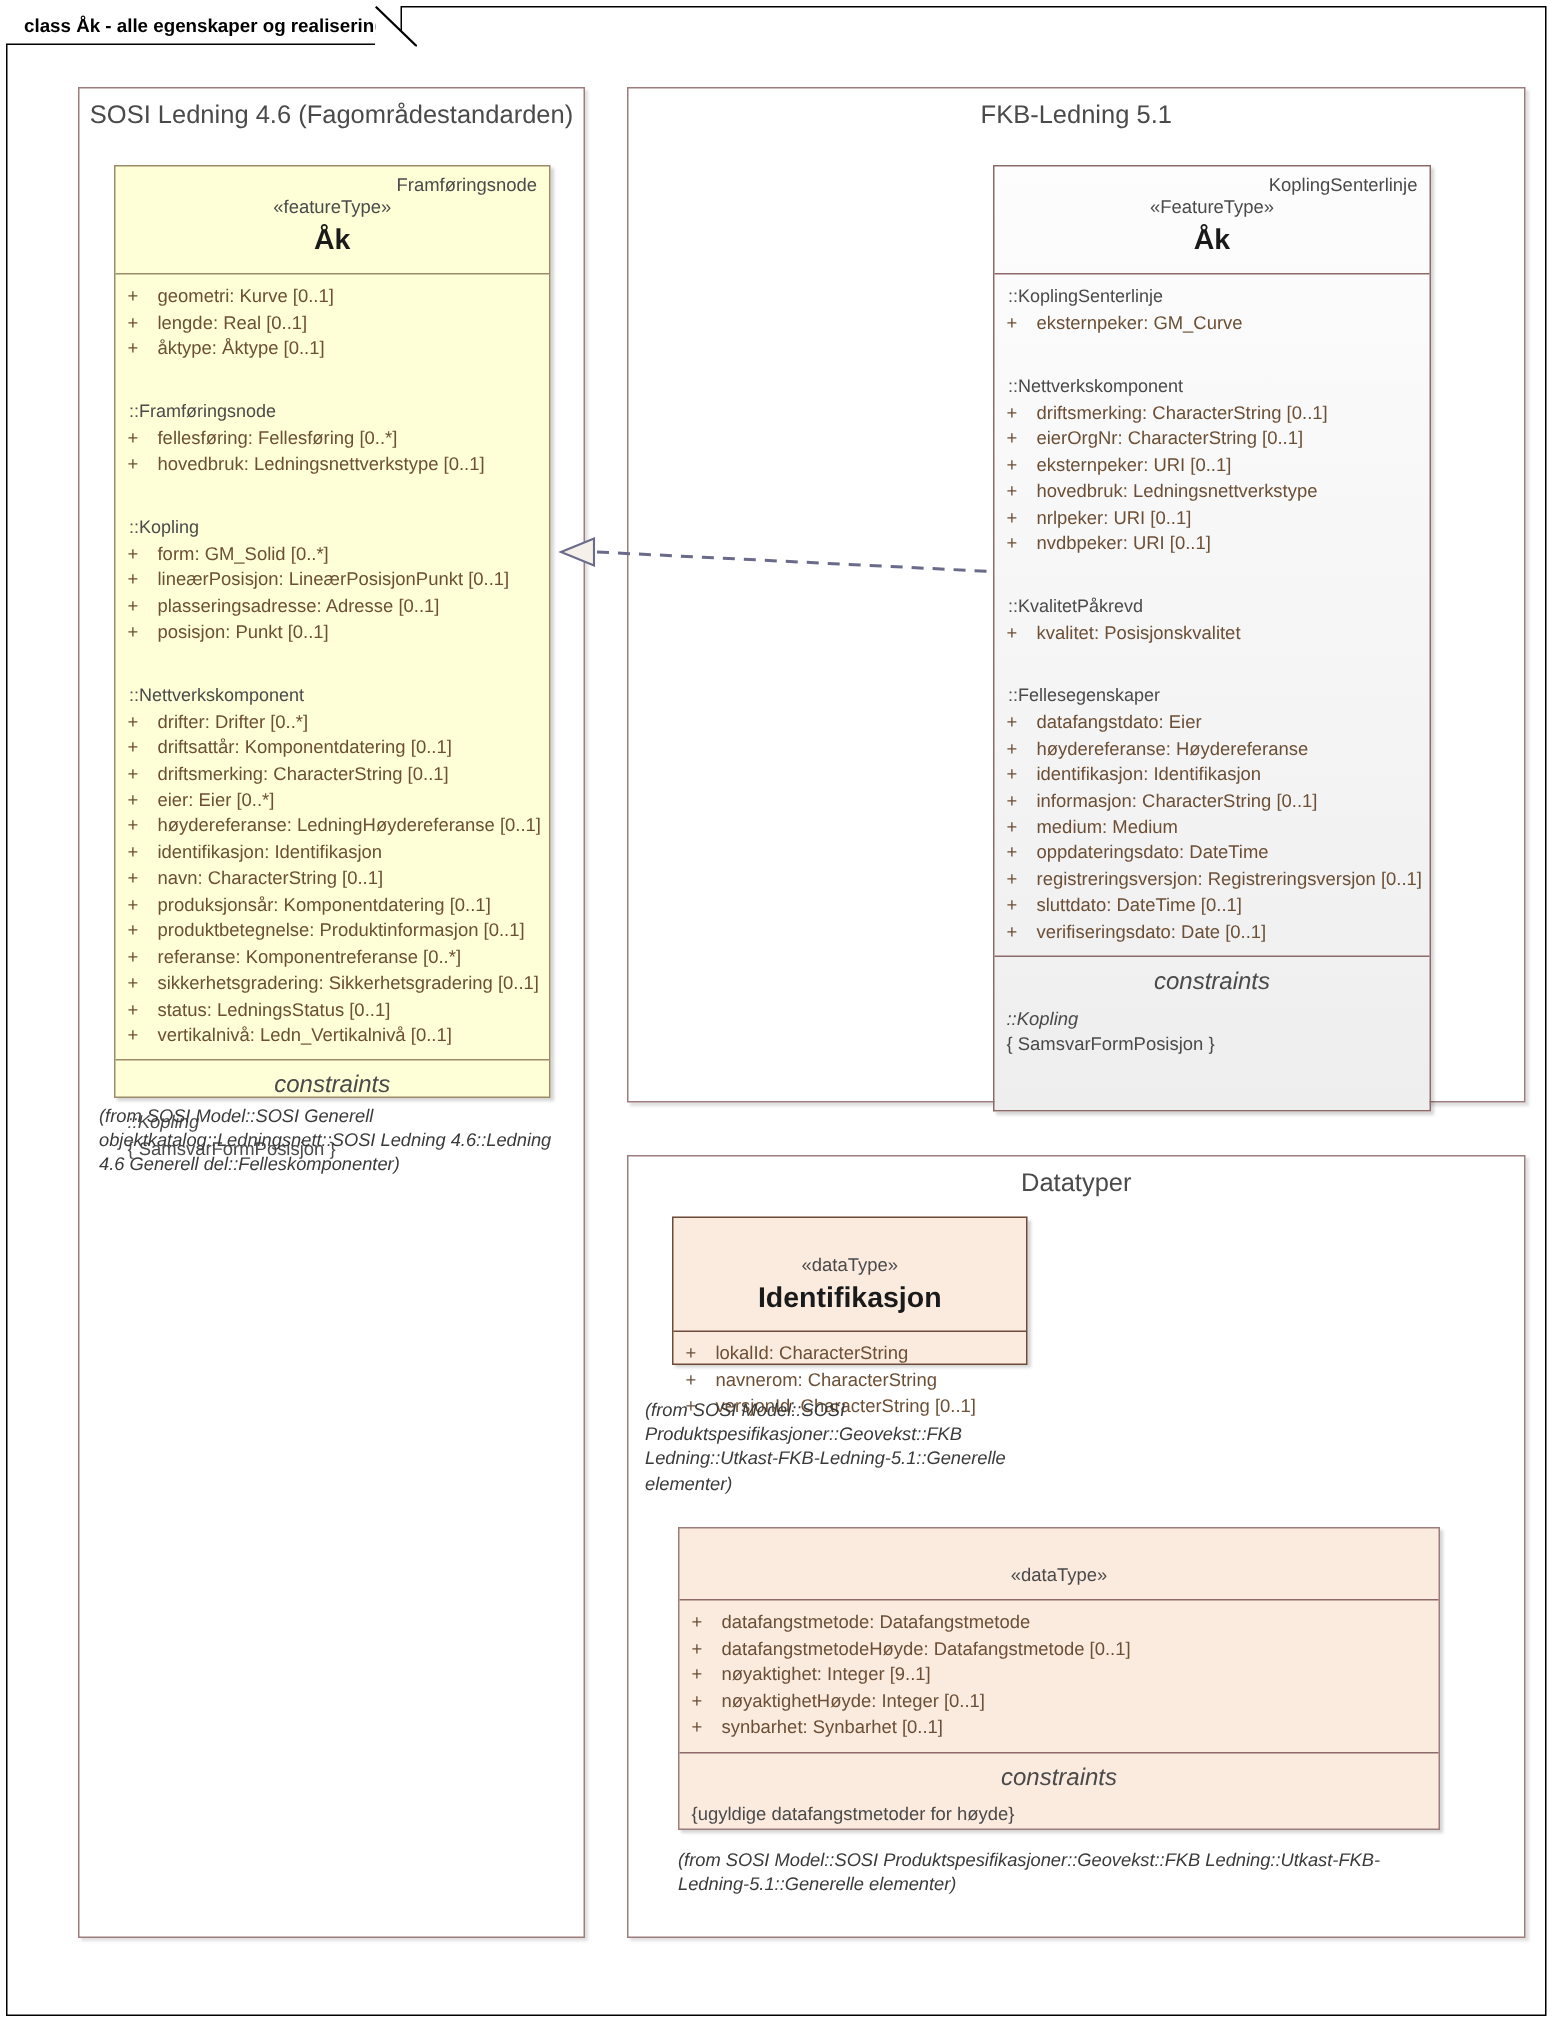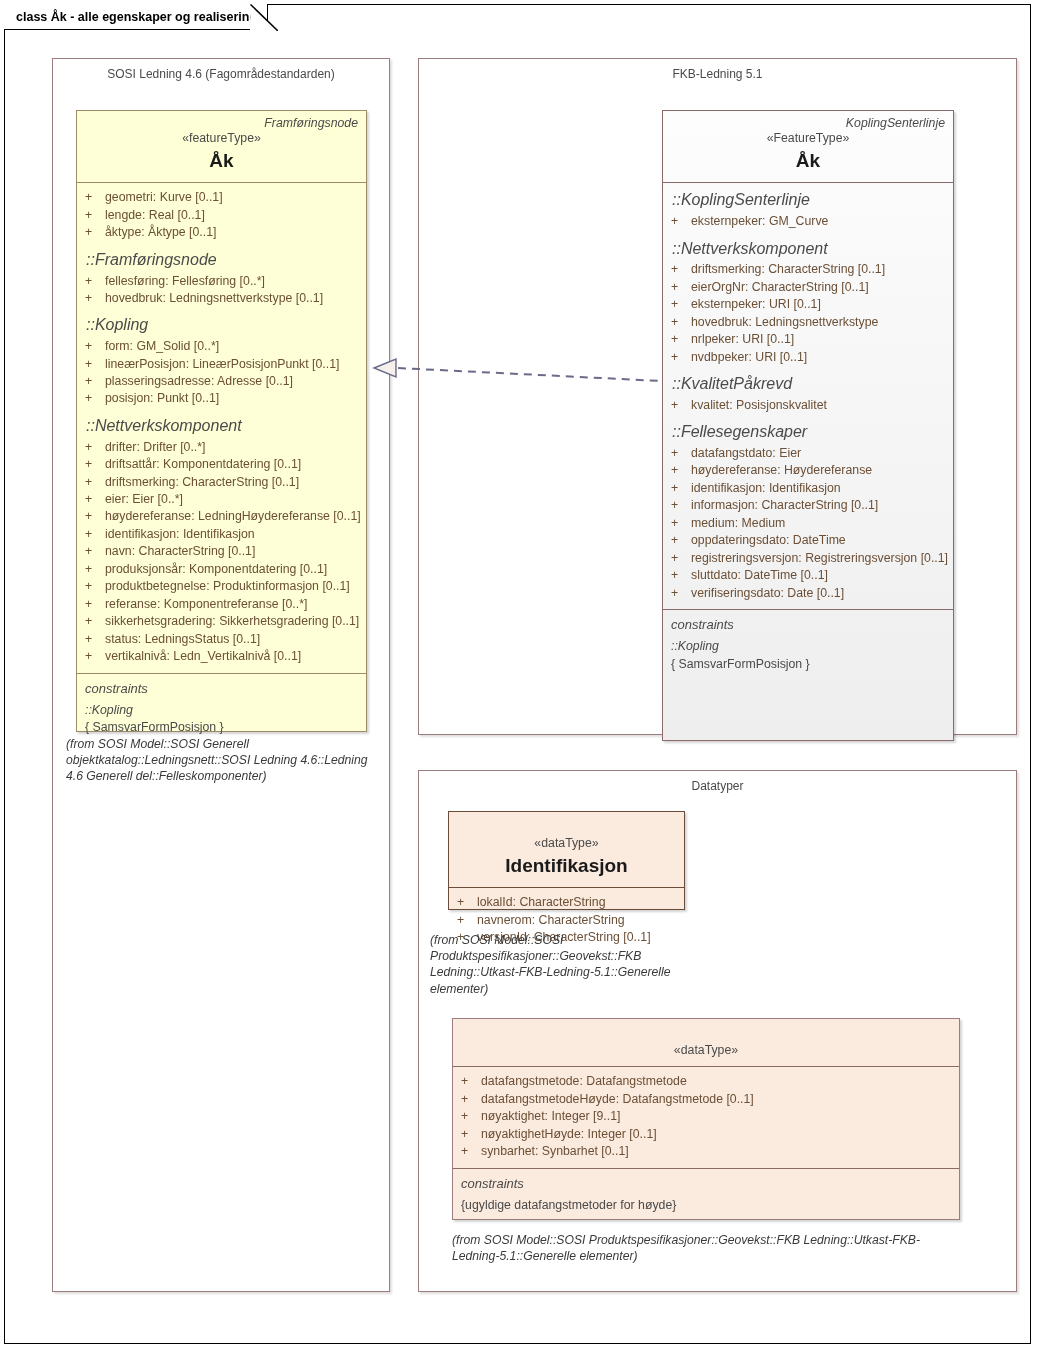--- a/index.html
+++ b/index.html
@@ -64,21 +64,21 @@
     border: 1px solid #9c7c7c;
     background: #ffffff;
     box-shadow: 2px 2px 2px rgba(0,0,0,0.13);
   }
   .panel-title {
     position: absolute;
     top: 8px;
     left: 0;
     width: 100%;
     text-align: center;
-    font-size: 12px;
+    font-size: 17px;
     color: #4a4a4a;
   }
 
   
   .uml {
     position: absolute;
     box-sizing: border-box;
     border: 1px solid #8d6a6a;
     box-shadow: 2px 2px 2px rgba(0,0,0,0.17);
     font-size: 12.3px;
@@ -92,50 +92,48 @@
   .uml-compartment { padding: 6px 8px 7px 8px; }
   .uml-compartment + .uml-compartment { border-top: 1px solid #8d6a6a; }
   .uml.yellow .uml-compartment + .uml-compartment { border-top-color: #9b8b6a; }
   .uml.peach .uml-compartment + .uml-compartment { border-top-color: #6b4b3a; }
 
   .uml-header { text-align: center; position: relative; padding-top: 5px; padding-bottom: 7px;}
   .uml-qualifier {
     position: absolute;
     right: 8px;
     top: 4px;
-    font-style: italic;
     font-size: 12.3px;
     color: #4a4a4a;
   }
   .uml-stereo { font-size: 12.3px; color: #4a4a4a; margin-top: 14px; }
   .uml-stereo.nostack { margin-top: 18px; }
   .uml-name   { font-size: 19px; font-weight: bold; color: #1a1a1a; margin-top: 1px; }
 
   .attr-group { margin: 0; }
-  .attr-group + .attr-group { margin-top: 7px; }
+  .attr-group + .attr-group { margin-top: 24px; }
   .group-label {
-    font-style: italic;
     color: #4a4a4a;
-    font-size: 16px;
+    font-size: 12px;
     padding-left: 1px;
     margin-bottom: 1px;
   }
   .attr-row {
     display: flex;
     white-space: nowrap;
     color: #6b4f36;
   }
   .attr-vis { width: 20px; flex: none; color: #6b4f36; }
   .attr-text { color: #6b4f36; }
 
   .constraints-title {
-    text-align: left;
+    text-align: center;
     font-style: italic;
     color: #4a4a4a;
-    font-size: 13px;
+    font-size: 16px;
     margin-bottom: 4px;
   }
   .constraint-line { color: #4a4a4a; font-size: 12.3px; }
   .constraint-line.ital { font-style: italic; }
 
   
   .from-note {
     position: absolute;
     text-align: left;
     font-style: italic;

